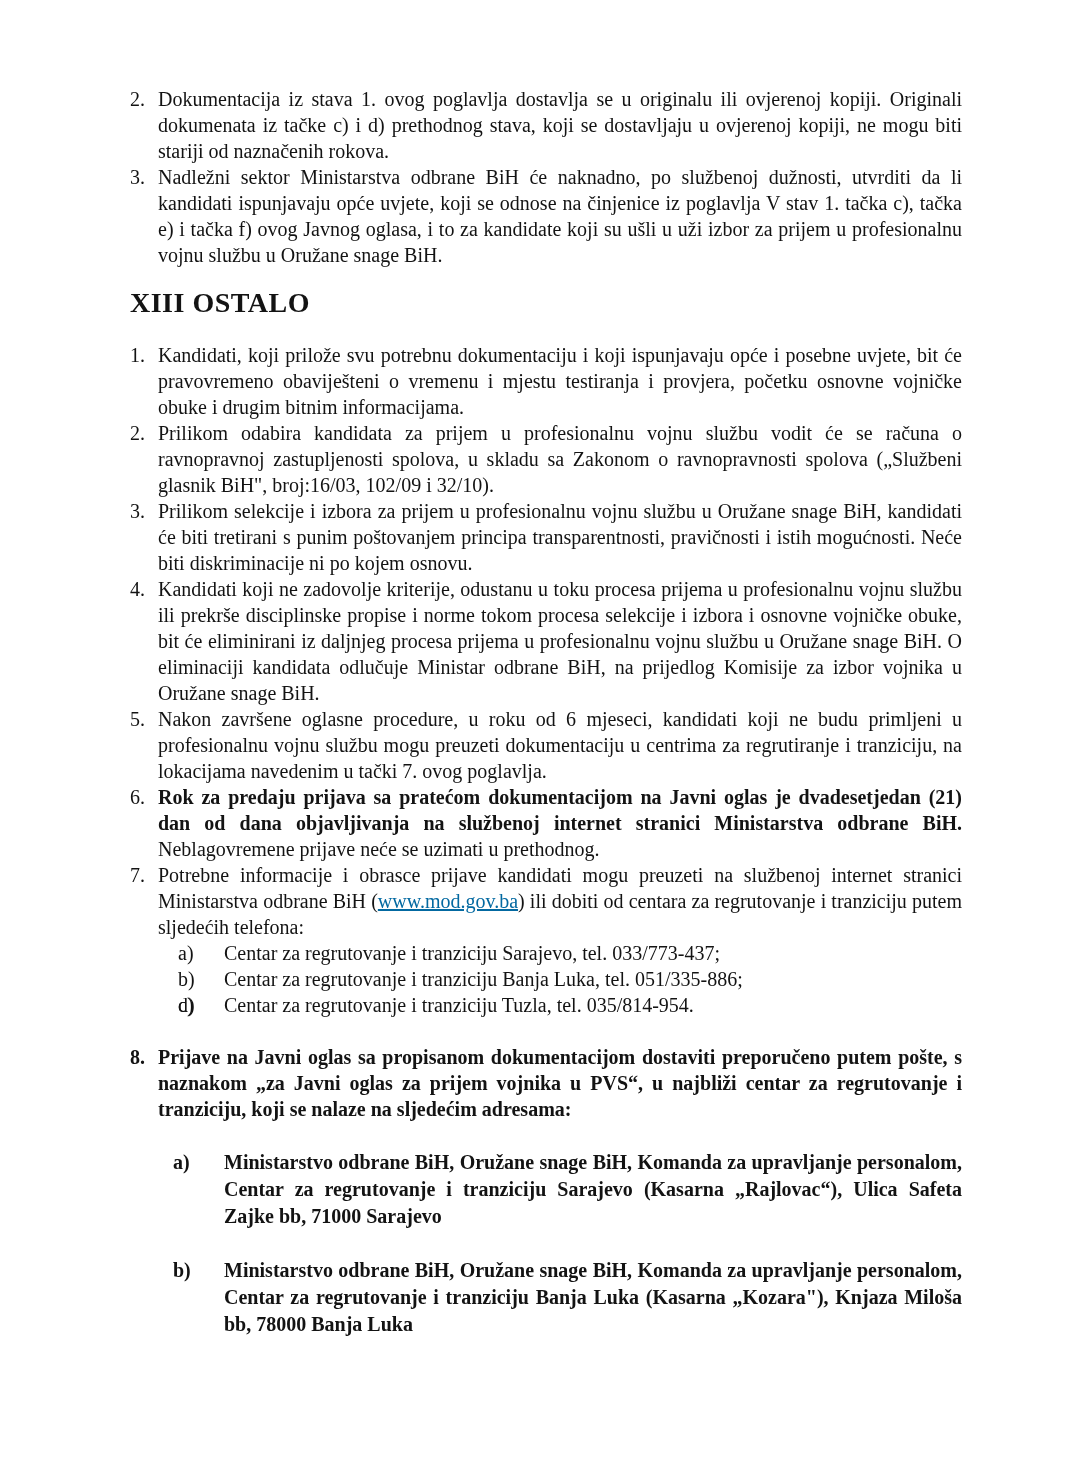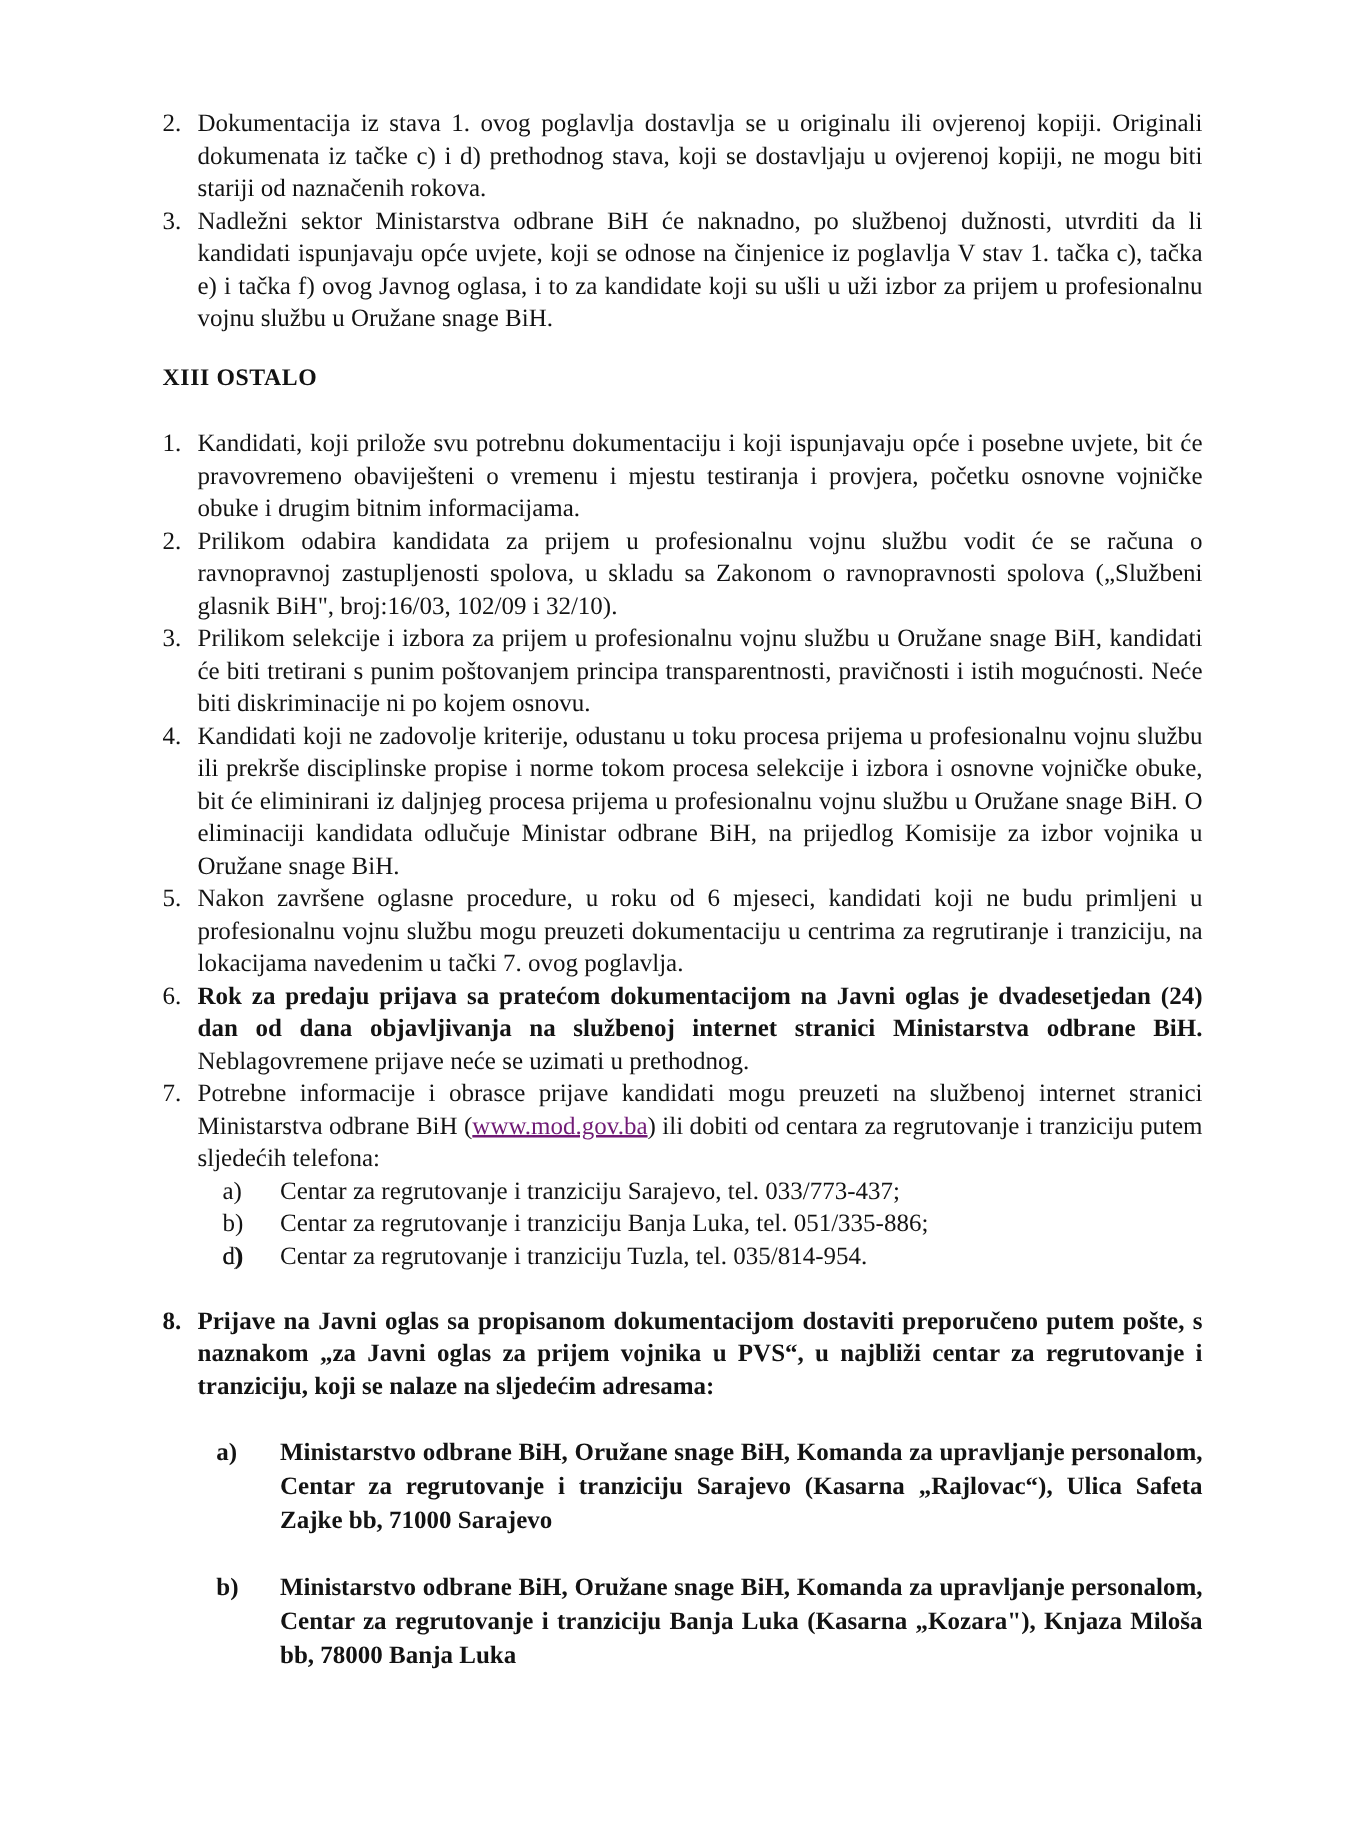--- a/index.html
+++ b/index.html
@@ -20,21 +20,21 @@
     padding-left: 28px;
     text-align: justify;
   }
   .li .num {
     position: absolute;
     left: 0;
     top: 0;
   }
   .heading {
     font-weight: bold;
-    font-size: 19px;
+    font-size: 28px;
     letter-spacing: 0.5px;
     margin-top: 22px;
     margin-bottom: 26px;
   }
   .bold-run { font-weight: bold; }
   .sub {
     position: relative;
     padding-left: 66px;
     text-align: left;
   }
@@ -51,21 +51,21 @@
     text-align: justify;
     line-height: 27px;
     margin-top: 27px;
   }
   .addr .letter {
     position: absolute;
     left: 15px;
     top: 0;
   }
   .link {
-    color: #701a75;
+    color: #0369a1;
     text-decoration: underline;
     cursor: pointer;
   }
 </style>
 </head>
 <body>
 
 <div class="page">
 
   <div class="li">
@@ -99,21 +99,21 @@
     <span>Kandidati koji ne zadovolje kriterije, odustanu u toku procesa prijema u profesionalnu vojnu službu ili prekrše disciplinske propise i norme tokom procesa selekcije i izbora i osnovne vojničke obuke, bit će eliminirani iz daljnjeg procesa prijema u profesionalnu vojnu službu u Oružane snage BiH. O eliminaciji kandidata odlučuje Ministar odbrane BiH, na prijedlog Komisije za izbor vojnika u Oružane snage BiH.</span>
   </div>
 
   <div class="li">
     <span class="num">5.</span>
     <span>Nakon završene oglasne procedure, u roku od 6 mjeseci, kandidati koji ne budu primljeni u profesionalnu vojnu službu mogu preuzeti dokumentaciju u centrima za regrutiranje i tranziciju, na lokacijama navedenim u tački 7. ovog poglavlja.</span>
   </div>
 
   <div class="li">
     <span class="num">6.</span>
-    <span class="bold-run">Rok za predaju prijava sa pratećom dokumentacijom na Javni oglas je dvadesetjedan (24) dan od dana objavljivanja na službenoj internet stranici Ministarstva odbrane BiH.</span>
+    <span class="bold-run">Rok za predaju prijava sa pratećom dokumentacijom na Javni oglas je dvadesetjedan (21) dan od dana objavljivanja na službenoj internet stranici Ministarstva odbrane BiH.</span>
     <span>Neblagovremene prijave neće se uzimati u prethodnog.</span>
   </div>
 
   <div class="li">
     <span class="num">7.</span>
     <span>Potrebne informacije i obrasce prijave kandidati mogu preuzeti na službenoj internet stranici Ministarstva odbrane BiH (</span><a class="link">www.mod.gov.ba</a><span>) ili dobiti od centara za regrutovanje i tranziciju  putem sljedećih telefona:</span>
     <div class="sub">
       <span class="letter">a)</span>
       <span>Centar za regrutovanje i tranziciju Sarajevo, tel. 033/773-437;</span>
     </div>

